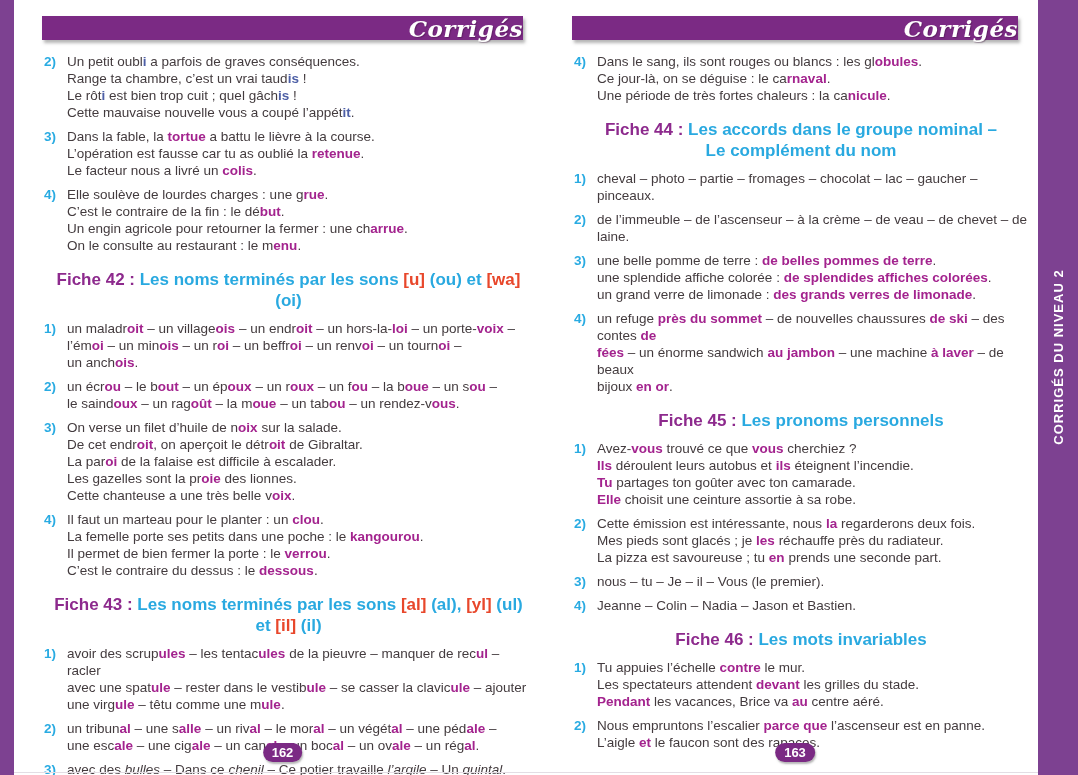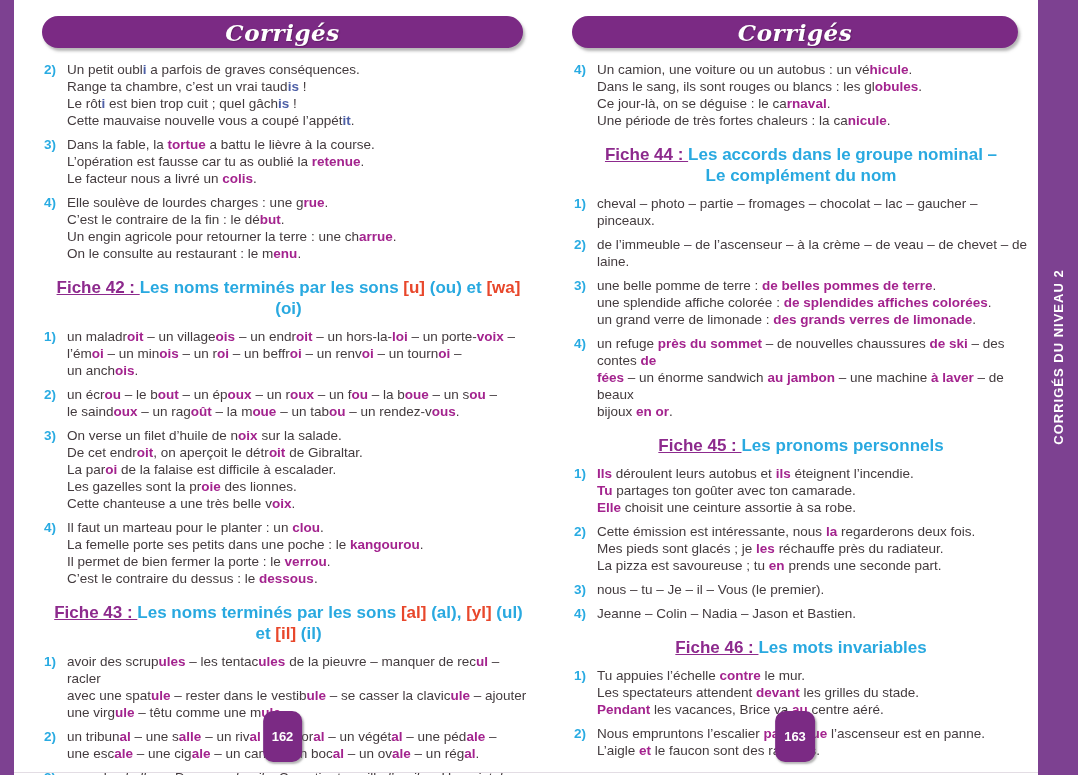--- a/index.html
+++ b/index.html
@@ -22,24 +22,24 @@
   .vlabel{
     position:absolute;top:357px;left:50%;
     transform:translate(-50%,-50%) rotate(-90deg);
     white-space:nowrap;
     color:#fff;font-weight:bold;font-size:13px;letter-spacing:1px;
   }
   .page{position:absolute;top:0;height:775px;}
   .page-left{left:30px;width:505px;}
   .page-right{left:560px;width:470px;}
   .banner{
-    margin:16px 12px 13px 12px;height:32px;
+    margin:16px 12px 13px 12px;height:24px;
     background:var(--banner_purple);
-    border-radius:16px;
-    display:flex;align-items:center;justify-content:center;
+    border-radius:0;
+    display:flex;align-items:center;justify-content:flex-end;
     box-shadow:2px 3px 3px rgba(110,110,110,.5);
   }
   .banner-title{
     color:#fff;font-size:23px;font-weight:bold;font-style:italic;
     font-family:"DejaVu Serif",serif;
     letter-spacing:.5px;
     text-shadow:1px 1px 1px rgba(60,20,60,.4);
   }
   .content{padding:0 2px 0 14px;}
   .item{display:flex;margin:0 0 7px 0;font-size:13.5px;line-height:17px;}
@@ -48,28 +48,28 @@
   }
   .item .lines{flex:1;}
   .heading{
     text-align:center;font-weight:bold;font-size:17px;line-height:21px;
     margin:15px 0 9px 0;
   }
   .s-n{}
   .s-m{color:var(--highlight_magenta);font-weight:bold;}
   .s-b{color:var(--highlight_blue);font-weight:bold;}
   .s-i{font-style:italic;}
-  .s-p{color:var(--heading_purple);text-decoration:underline;}
+  .s-p{color:var(--heading_purple);}
   .s-c{color:var(--heading_cyan);text-align:center;}
   .s-r{color:var(--bracket_red);}
   .page-badge{
     position:absolute;bottom:13px;left:50%;transform:translateX(-50%);
     background:var(--banner_purple);color:#fff;
     font-size:13px;font-weight:bold;
-    padding:18px 9px;border-radius:10px;
+    padding:2px 9px;border-radius:10px;
     box-shadow:1px 2px 2px rgba(110,110,110,.5);
   }
   .bottom-edge{
     position:absolute;bottom:2px;left:14px;right:40px;height:1px;
     background:#e3dde4;
   }
 </style>
 </head>
 <body>
 
@@ -97,21 +97,21 @@
             <div><span class="s-n">Dans la fable, la </span><span class="s-m">tortue</span><span class="s-n"> a battu le lièvre à la course.</span></div>
             <div><span class="s-n">L’opération est fausse car tu as oublié la </span><span class="s-m">retenue</span><span class="s-n">.</span></div>
             <div><span class="s-n">Le facteur nous a livré un </span><span class="s-m">colis</span><span class="s-n">.</span></div>
           </div>
         </div>
         <div class="item">
           <span class="num">4)</span>
           <div class="lines">
             <div><span class="s-n">Elle soulève de lourdes charges : une g</span><span class="s-m">rue</span><span class="s-n">.</span></div>
             <div><span class="s-n">C’est le contraire de la fin : le dé</span><span class="s-m">but</span><span class="s-n">.</span></div>
-            <div><span class="s-n">Un engin agricole pour retourner la terre : une ch</span><span class="s-m">arrue</span><span class="s-n">.</span></div>
+            <div><span class="s-n">Un engin agricole pour retourner la fermer : une ch</span><span class="s-m">arrue</span><span class="s-n">.</span></div>
             <div><span class="s-n">On le consulte au restaurant : le m</span><span class="s-m">enu</span><span class="s-n">.</span></div>
           </div>
         </div>
         <div class="heading">
           <div><span class="s-p">Fiche 42 : </span><span class="s-c">Les noms terminés par les sons </span><span class="s-r">[u]</span><span class="s-c"> (ou) et </span><span class="s-r">[wa]</span><span class="s-c"> (oi)</span></div>
         </div>
         <div class="item">
           <span class="num">1)</span>
           <div class="lines">
             <div><span class="s-n">un maladr</span><span class="s-m">oit</span><span class="s-n"> – un village</span><span class="s-m">ois</span><span class="s-n"> – un endr</span><span class="s-m">oit</span><span class="s-n"> – un hors-la-</span><span class="s-m">loi</span><span class="s-n"> – un porte-</span><span class="s-m">voix</span><span class="s-n"> –</span></div>
@@ -175,21 +175,20 @@
   </div>
 
   <div class="page page-right">
     <div class="banner">
       <span class="banner-title">Corrigés</span>
     </div>
     <div class="content">
         <div class="item">
           <span class="num">4)</span>
           <div class="lines">
-            <div><span class="s-n">Un camion, une voiture ou un autobus : un vé</span><span class="s-m">hicule</span><span class="s-n">.</span></div>
             <div><span class="s-n">Dans le sang, ils sont rouges ou blancs : les gl</span><span class="s-m">obules</span><span class="s-n">.</span></div>
             <div><span class="s-n">Ce jour-là, on se déguise : le ca</span><span class="s-m">rnaval</span><span class="s-n">.</span></div>
             <div><span class="s-n">Une période de très fortes chaleurs : la ca</span><span class="s-m">nicule</span><span class="s-n">.</span></div>
           </div>
         </div>
         <div class="heading">
           <div><span class="s-p">Fiche 44 : </span><span class="s-c">Les accords dans le groupe nominal –</span></div>
           <div><span class="s-c">Le complément du nom</span></div>
         </div>
         <div class="item">
@@ -219,20 +218,21 @@
             <div><span class="s-m">fées</span><span class="s-n"> – un énorme sandwich </span><span class="s-m">au jambon</span><span class="s-n"> – une machine </span><span class="s-m">à laver</span><span class="s-n"> – de beaux</span></div>
             <div><span class="s-n">bijoux </span><span class="s-m">en or</span><span class="s-n">.</span></div>
           </div>
         </div>
         <div class="heading">
           <div><span class="s-p">Fiche 45 : </span><span class="s-c">Les pronoms personnels</span></div>
         </div>
         <div class="item">
           <span class="num">1)</span>
           <div class="lines">
+            <div><span class="s-n">Avez-</span><span class="s-m">vous</span><span class="s-n"> trouvé ce que </span><span class="s-m">vous</span><span class="s-n"> cherchiez ?</span></div>
             <div><span class="s-m">Ils</span><span class="s-n"> déroulent leurs autobus et </span><span class="s-m">ils</span><span class="s-n"> éteignent l’incendie.</span></div>
             <div><span class="s-m">Tu</span><span class="s-n"> partages ton goûter avec ton camarade.</span></div>
             <div><span class="s-m">Elle</span><span class="s-n"> choisit une ceinture assortie à sa robe.</span></div>
           </div>
         </div>
         <div class="item">
           <span class="num">2)</span>
           <div class="lines">
             <div><span class="s-n">Cette émission est intéressante, nous </span><span class="s-m">la</span><span class="s-n"> regarderons deux fois.</span></div>
             <div><span class="s-n">Mes pieds sont glacés ; je </span><span class="s-m">les</span><span class="s-n"> réchauffe près du radiateur.</span></div>

